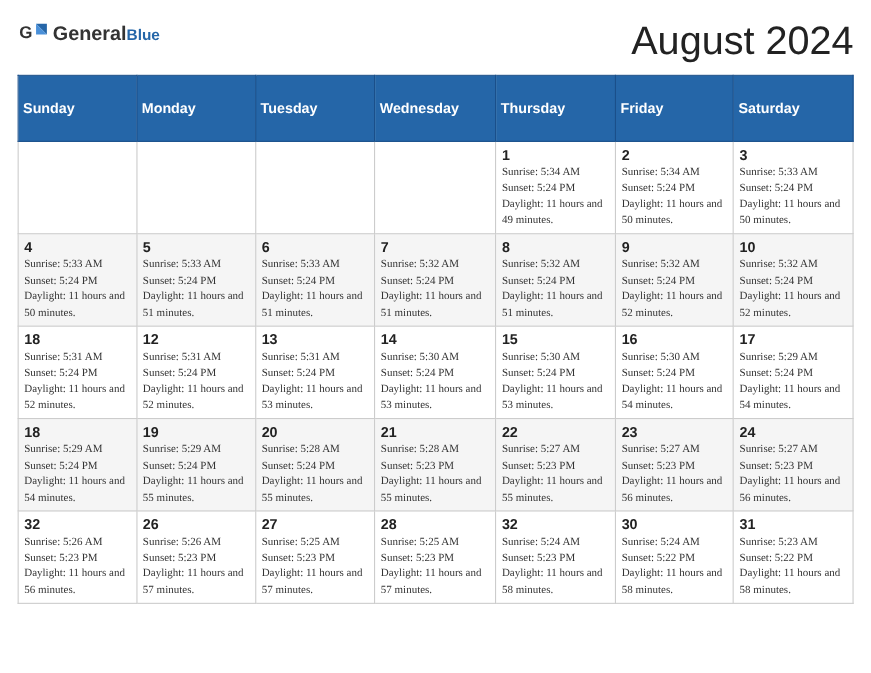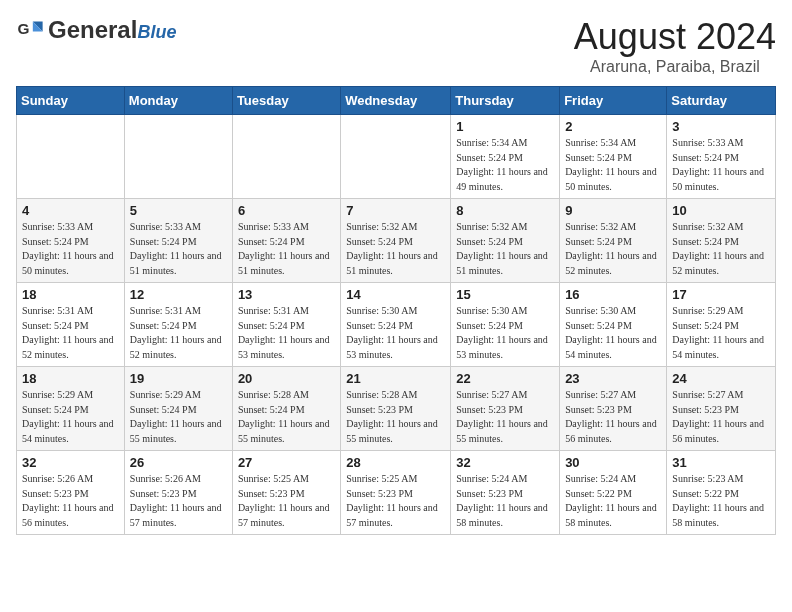--- a/index.html
+++ b/index.html
@@ -15,29 +15,28 @@
       justify-content: space-between;
       align-items: flex-start;
       margin-bottom: 10px;
     }
     .logo {
       display: flex;
       align-items: center;
       gap: 4px;
     }
     .logo-text-general {
-      font-size: 24px;
+      font-size: 18px;
       font-weight: bold;
       color: #333;
     }
     .logo-text-blue {
-      font-size: 18px;
+      font-size: 14px;
       font-weight: bold;
       color: #2566a8;
-      font-style: italic;
     }
     .logo-icon {
       width: 28px;
       height: 28px;
     }
     .title-block {
       text-align: center;
     }
     .title-month {
       font-size: 36px;
@@ -50,21 +49,21 @@
     }
     .calendar {
       width: 100%;
       border-collapse: collapse;
     }
     .calendar th {
       background: #2566a8;
       color: #fff;
       font-size: 13px;
       font-weight: bold;
-      padding: 6px 4px;
+      padding: 22px 4px;
       text-align: left;
       border: 1px solid #1a4f8a;
     }
     .calendar td {
       vertical-align: top;
       border: 1px solid #ccc;
       padding: 4px 5px;
       width: 113px;
       min-height: 80px;
       font-size: 11px;
@@ -102,21 +101,20 @@
       <polygon points="24,8 38,22 24,22" fill="#4a90d9"></polygon>
     </svg>
     <div>
       <div>
         <span class="logo-text-general">General</span><span class="logo-text-blue">Blue</span>
       </div>
     </div>
   </div>
   <div class="title-block">
     <div class="title-month">August 2024</div>
-    <div class="title-location">Araruna, Paraiba, Brazil</div>
   </div>
 </div>
 
 <table class="calendar">
   <thead>
     <tr>
     <th>Sunday</th>
         <th>Monday</th>
         <th>Tuesday</th>
         <th>Wednesday</th>

